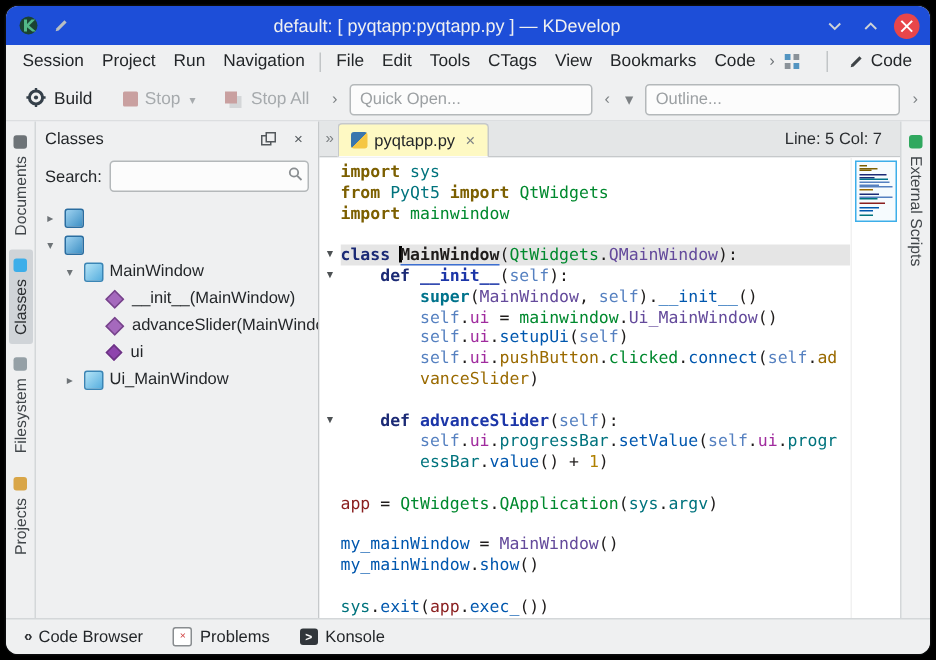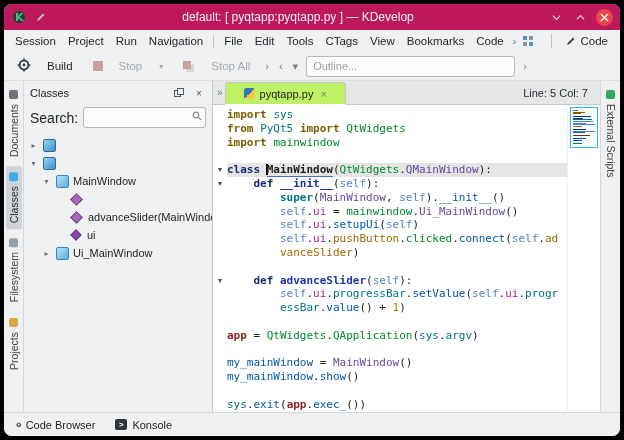--- a/index.html
+++ b/index.html
@@ -3,21 +3,21 @@
 <meta charset="utf-8">
 <style>
   html,body{margin:0;padding:0}
   body{width:624px;height:440px;background:#000;position:relative;
        font-family:"Liberation Sans","DejaVu Sans",sans-serif;overflow:hidden}
   .window{position:absolute;left:4px;top:4px;width:616px;height:432px;border-radius:8px;
           background:#eff0f1;overflow:hidden;display:flex;flex-direction:column;
           box-shadow:0 0 0 1px #0b0c0d}
 
   
-  .titlebar{height:26px;background:#be185d;display:flex;align-items:center;padding:0 7px;gap:7px;flex:none}
+  .titlebar{height:26px;background:#1d4ed8;display:flex;align-items:center;padding:0 7px;gap:7px;flex:none}
   .tb-icon{width:15px;height:15px;display:flex;align-items:center;justify-content:center;flex:none}
   .tb-title{flex:1;text-align:center;font-size:12px;color:#eff0f1;white-space:nowrap;overflow:hidden;text-overflow:ellipsis}
   .wbtn{width:17px;height:17px;display:flex;align-items:center;justify-content:center;border-radius:50%;flex:none}
   .wbtn.close{background:#e8464a}
 
   
   .menubar{height:22px;display:flex;align-items:center;padding:0 5px;background:#eff0f1;
            font-size:11.5px;color:#232629;flex:none}
   .menu-groups{display:flex;align-items:center}
   .menu-item{padding:2px 6px;border-radius:2px;white-space:nowrap}
@@ -25,21 +25,21 @@
   .menu-ovf{padding:0 3px;color:#6e7377;font-size:11px}
   .grid-icon{display:flex;align-items:center;padding:0 4px}
   .vsep{width:1px;height:14px;background:#c2c5c7;margin:0 6px}
   .code-toggle{display:flex;align-items:center;gap:4px;font-size:11.5px;border:none;background:none;
                padding:2px 7px;color:#232629;font-family:inherit;border-radius:2px}
   .spacer{flex:1}
 
   
   .toolbar{height:28px;display:flex;align-items:center;padding:0 6px;gap:6px;background:#eff0f1;
            border-bottom:1px solid #dcdee0;flex:none}
-  .tbtn{display:flex;align-items:center;gap:16px;font-size:11.5px;color:#232629;background:none;border:none;
+  .tbtn{display:flex;align-items:center;gap:5px;font-size:11.5px;color:#232629;background:none;border:none;
         padding:3px 7px;border-radius:2px;font-family:inherit;white-space:nowrap}
   .tbtn.disabled{color:#a6aaad}
   .stop-ic{width:10px;height:10px;background:#c9a0a0;border-radius:1px;flex:none}
   .stopall-ic{width:8px;height:8px;background:#c9a0a0;box-shadow:3px 3px 0 #d4d6d8;margin:0 4px 3px 0;flex:none}
   .dd{font-size:8px;color:#a6aaad;margin-left:1px}
   .chev{font-size:11px;color:#7d8184;padding:0 2px}
   .tinput{height:19px;border:1px solid #b4b8ba;border-radius:3px;background:#fcfcfc;
           font:11px "Liberation Sans","DejaVu Sans",sans-serif;padding:0 6px;color:#232629;outline:none}
   .tinput::placeholder{color:#9ca0a3}
   .quick{width:148px;flex:none}
@@ -63,43 +63,43 @@
   .ic-projects{background:#d9a648}
   .ic-external-scripts{background:#30a85f}
 
   
   .panel{width:188px;background:#eff0f1;border-right:1px solid #c6c9cb;display:flex;
          flex-direction:column;flex:none}
   .panel-head{height:24px;display:flex;align-items:center;padding:0 6px;gap:6px;flex:none}
   .panel-title{font-size:11px;color:#232629;flex:1}
   .ph-btn{width:14px;text-align:center;color:#54595d;font-size:10px;display:flex;align-items:center;justify-content:center}
   .search-row{display:flex;align-items:center;gap:5px;padding:2px 6px 5px;flex:none}
-  .search-label{font-size:14px;color:#232629}
+  .search-label{font-size:11px;color:#232629}
   .search-wrap{flex:1;position:relative;display:flex}
   .search-input{width:100%;height:19px;border:1px solid #b4b8ba;border-radius:3px;background:#fcfcfc;
                 font:11px "Liberation Sans","DejaVu Sans",sans-serif;padding:0 16px 0 5px;outline:none}
   .mag{position:absolute;right:4px;top:4px}
   .tree{flex:1;padding-top:3px;overflow:hidden}
   .tree-row{height:18px;display:flex;align-items:center;gap:4px;font-size:11px;color:#232629}
   .expander{width:11px;text-align:center;color:#6e7377;font-size:8px;flex:none}
   .ticon{flex:none}
   .class-blue{width:11px;height:11px;border-radius:2px;background:linear-gradient(135deg,#9ed2f0,#3d8fc4);border:1px solid #2a6da0}
   .class-cyan{width:11px;height:11px;border-radius:2px;background:linear-gradient(135deg,#b4e4f7,#56aede);border:1px solid #3a85b5}
   .method-purple{width:7px;height:7px;background:#a569bd;border:1px solid #76448a;transform:rotate(45deg);margin:0 3px}
   .field-purple{width:6px;height:6px;background:#8e44ad;border:1px solid #6c3483;transform:rotate(45deg);margin:0 3px}
   .tree-label{white-space:nowrap}
 
   
   .editor{flex:1;display:flex;flex-direction:column;min-width:0}
   .tabbar{height:23px;background:#e4e6e7;border-bottom:1px solid #c6c9cb;display:flex;
           align-items:flex-end;padding:0 4px 0 2px;flex:none}
   .tab-chev{font-size:10px;color:#7d8184;align-self:center;padding:0 2px}
-  .tab{height:21px;background:#bef264;border:1px solid #c6c9cb;border-bottom:1px solid #fcfcfc;
+  .tab{height:21px;background:#fef9c3;border:1px solid #c6c9cb;border-bottom:1px solid #fcfcfc;
        border-radius:3px 3px 0 0;margin-bottom:-1px;display:flex;align-items:center;gap:5px;
-       padding:0 18px;font-size:11px;color:#232629}
+       padding:0 8px;font-size:11px;color:#232629}
   .py-icon{width:11px;height:11px;border-radius:2px;background:linear-gradient(135deg,#3a76ad 50%,#f5c744 50%);flex:none}
   .tab-close{color:#7d8184;font-size:11px;margin-left:2px}
   .linecol{font-size:11px;color:#2b2e31;padding:0 8px 0 0;align-self:center}
   .editor-body{flex:1;background:#fff;display:flex;min-height:0}
   .gutter{width:14px;padding-top:3px;flex:none}
   .gut-line{height:13.8px;line-height:13.8px;font-size:7px;text-align:center;color:#4d5154}
   .code{flex:1;padding-top:3px;font:11px/13.8px "DejaVu Sans Mono","Liberation Mono",monospace;
         white-space:pre;overflow:hidden;min-width:0;color:#1f1c1b}
   .code-line{height:13.8px}
   .code-line.current{background:#e5e5e5}
@@ -109,21 +109,21 @@
   .s-ki{color:#7c5f00;font-weight:bold}
   .s-kc{color:#1b2a75;font-weight:bold}
   .s-df{color:#1c36a8;font-weight:bold}
   .s-cn{color:#1f1c1b;font-weight:bold;border-bottom:1px solid #3c6fd1}
   .s-te{color:#00737d}
   .s-gr{color:#00892e}
   .s-pu{color:#644a9b}
   .s-sf{color:#5580c0}
   .s-ui{color:#a02b9e}
   .s-fn{color:#0057ae}
-  .s-ap{color:#8a1f1f;font-weight:bold}
+  .s-ap{color:#8a1f1f;font-weight:normal}
   .s-go{color:#9a6a00}
   .s-nu{color:#b08000}
   .s-su{color:#00738c;font-weight:bold}
 
   .minimap-col{width:32px;position:relative;border-left:1px solid #f1f1f1;background:#fff;flex:none}
   .mm-view{position:absolute;top:2px;left:2px;right:2px;height:39px;border:1px solid #3daee9;background:#f6fbfe}
   .mm-lines{position:absolute;top:5px;left:5px}
   .mm-line{height:1px;margin-bottom:0.58px}
 
   
@@ -218,20 +218,21 @@
     <button class="tbtn disabled">
       <span class="stop-ic"></span>
       <span>Stop</span>
       <span class="dd">▾</span>
     </button>
     <button class="tbtn disabled">
       <span class="stopall-ic"></span>
       <span>Stop All</span>
     </button>
     <span class="chev">›</span>
+    <input class="tinput quick" placeholder="Quick Open..." style="">
     <span class="chev">‹</span>
     <span class="chev">▾</span>
     <input class="tinput outline" placeholder="Outline..." style="">
     <span class="chev">›</span>
   </div>
 
   <div class="main">
     <div class="dockbar left">
         <div class="dock-tab left">
           <span class="dock-label">Documents</span>
@@ -282,20 +283,21 @@
             <span class="ticon class-blue"></span>
           </div>
           <div class="tree-row" style="padding-left: 17px;">
             <span class="expander">▾</span>
             <span class="ticon class-cyan"></span>
             <span class="tree-label">MainWindow</span>
           </div>
           <div class="tree-row" style="padding-left: 30px;">
             <span class="expander"></span>
             <span class="ticon method-purple"></span>
+            <span class="tree-label">__init__(MainWindow)</span>
           </div>
           <div class="tree-row" style="padding-left: 30px;">
             <span class="expander"></span>
             <span class="ticon method-purple"></span>
             <span class="tree-label">advanceSlider(MainWindow)</span>
           </div>
           <div class="tree-row" style="padding-left: 30px;">
             <span class="expander"></span>
             <span class="ticon field-purple"></span>
             <span class="tree-label">ui</span>
@@ -382,18 +384,22 @@
         </div>
       </div>
   </div>
 
   <div class="statusbar">
     <span class="sb-item">
       <span class="sb-ic cb">‹›</span>
       <span>Code Browser</span>
     </span>
     <span class="sb-item">
+      <span class="sb-ic prob">×</span>
+      <span>Problems</span>
+    </span>
+    <span class="sb-item">
       <span class="sb-ic kon">&gt;</span>
       <span>Konsole</span>
     </span>
   </div>
 
 </div>
 
 </body></html>

